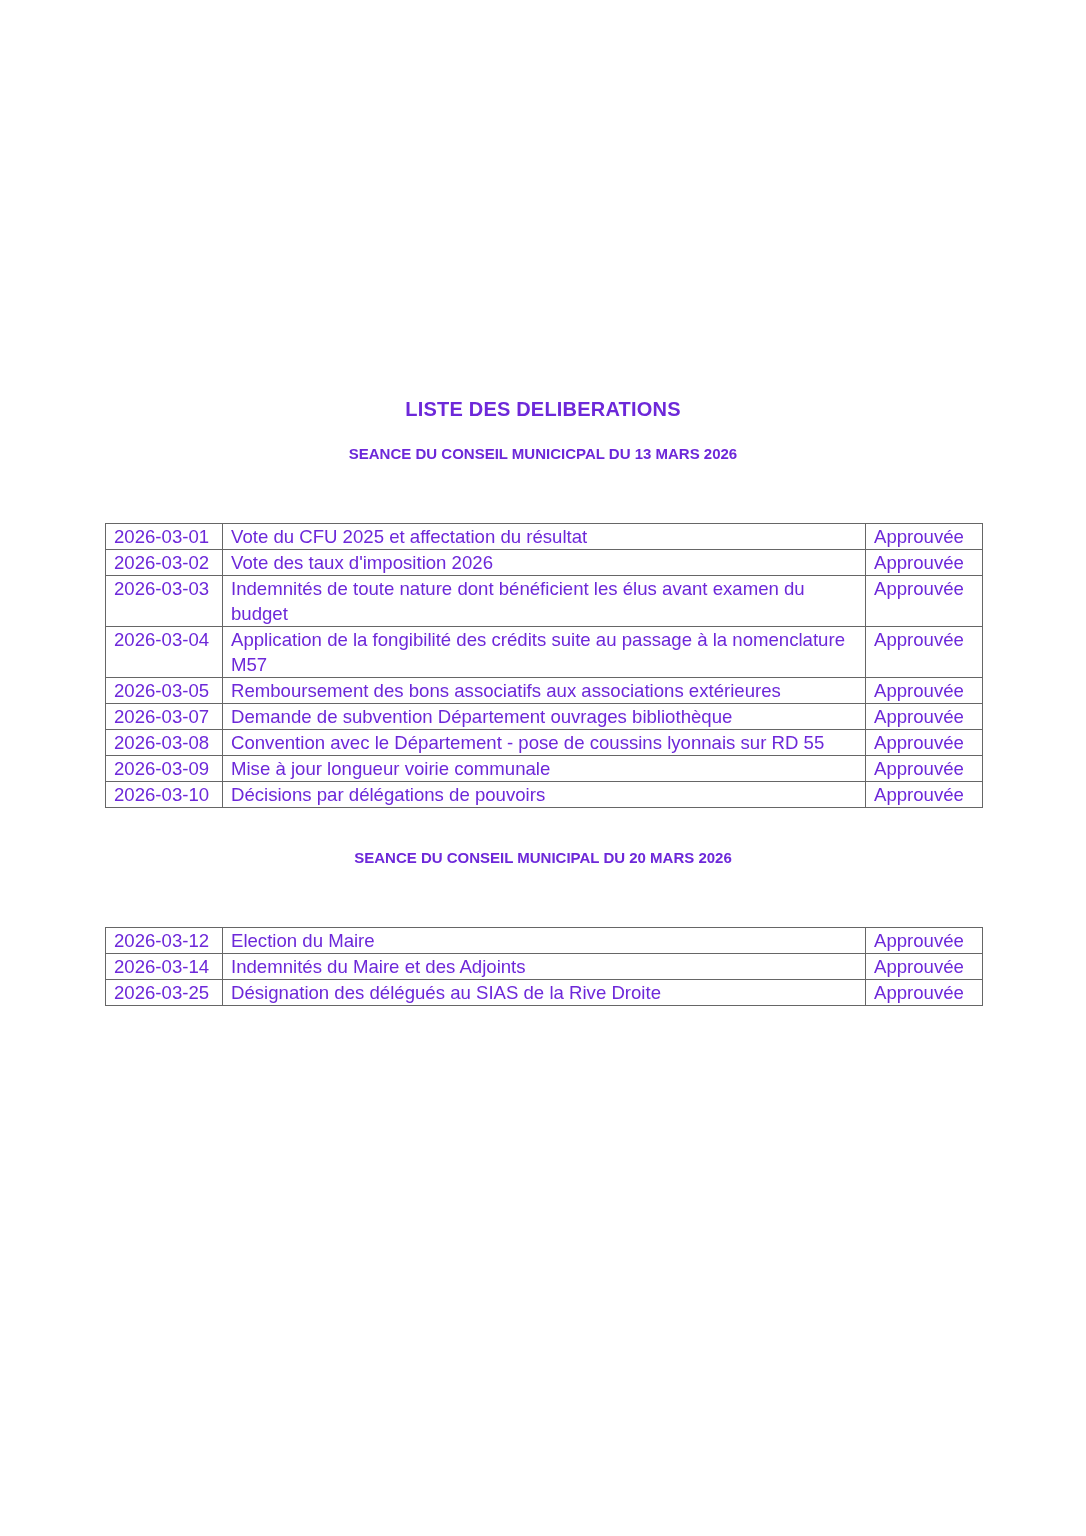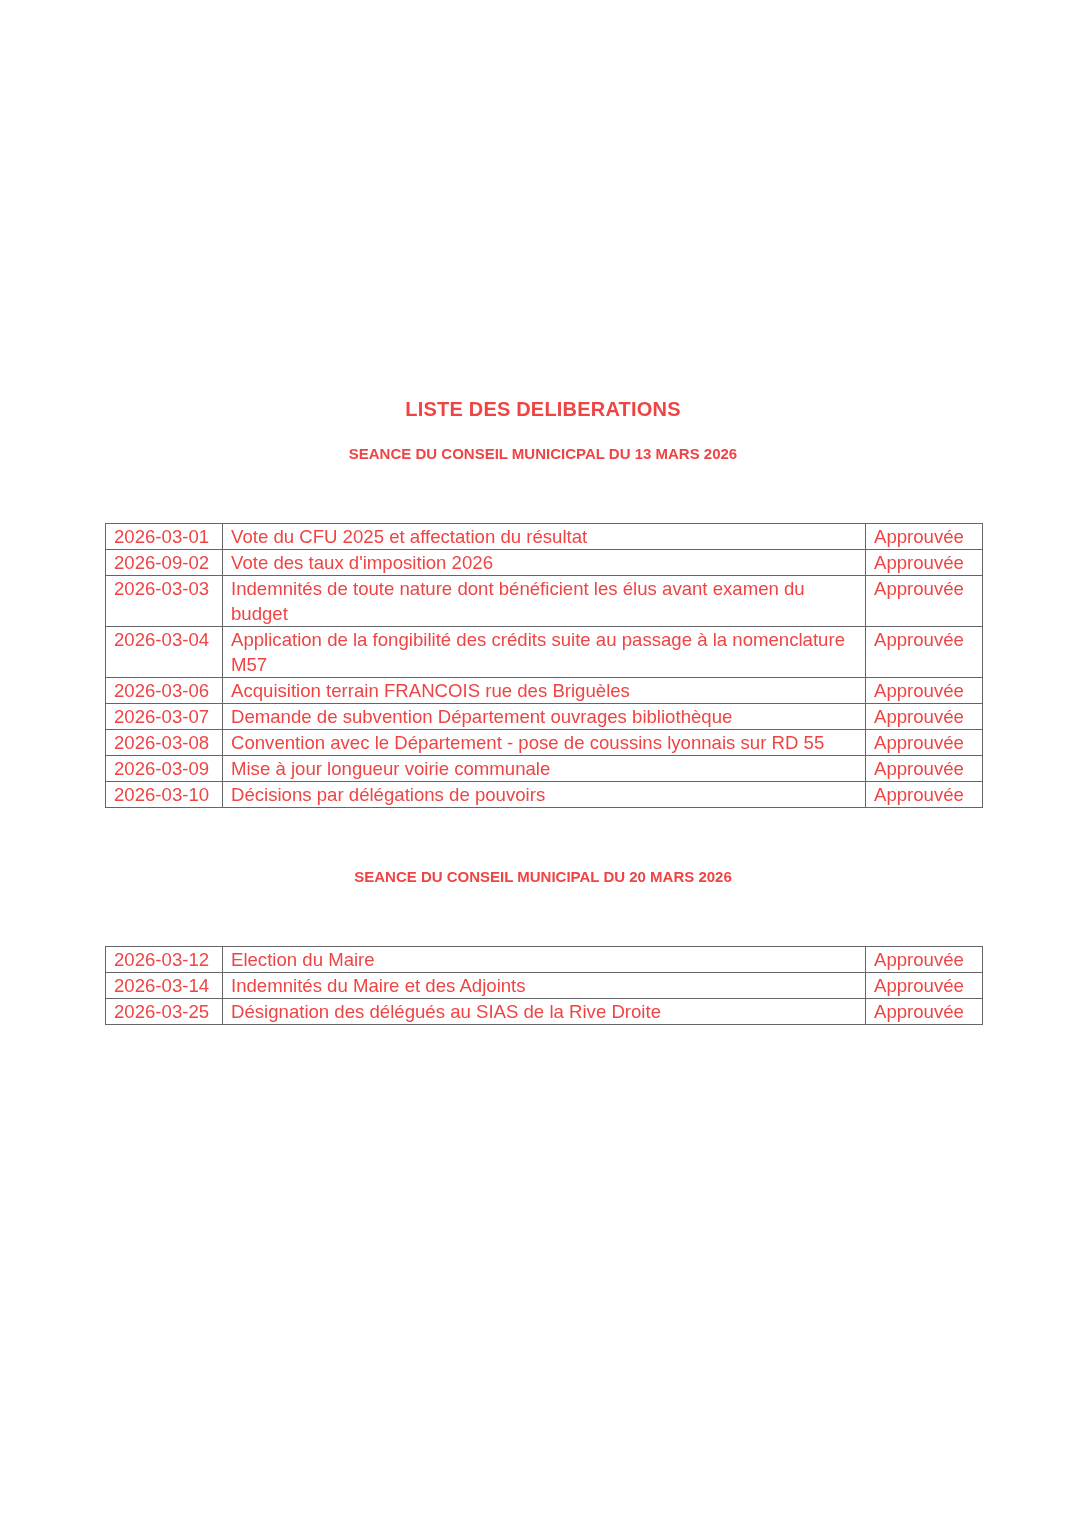--- a/index.html
+++ b/index.html
@@ -7,39 +7,39 @@
     padding: 0;
     background: #ffffff;
   }
   .page {
     position: relative;
     width: 1086px;
     height: 1536px;
     background: #ffffff;
     overflow: hidden;
     font-family: "Liberation Sans", sans-serif;
-    color: #ef4444;
+    color: #6d28d9;
   }
   .doc-title {
     margin: 396px 0 0 0;
     text-align: center;
     font-size: 20px;
     line-height: 26px;
     font-weight: bold;
     letter-spacing: 0.2px;
   }
   .section-heading {
     margin: 21px 0 0 0;
     text-align: center;
     font-size: 15px;
     line-height: 22px;
     font-weight: bold;
   }
   .section-heading.second {
-    margin-top: 58px;
+    margin-top: 39px;
   }
   table.delib-table {
     margin: 58px 14px 0 105px;
     width: 877px;
     table-layout: fixed;
     border-collapse: collapse;
   }
   table.delib-table td {
     border: 1px solid #666666;
     vertical-align: top;
@@ -66,37 +66,37 @@
         <col style="width:643px">
         <col style="width:117px">
       </colgroup>
       <tbody>
           <tr>
             <td class="col-num">2026-03-01</td>
             <td class="col-title">Vote du CFU 2025 et affectation du résultat</td>
             <td class="col-status">Approuvée</td>
           </tr>
           <tr>
-            <td class="col-num">2026-09-02</td>
+            <td class="col-num">2026-03-02</td>
             <td class="col-title">Vote des taux d'imposition 2026</td>
             <td class="col-status">Approuvée</td>
           </tr>
           <tr>
             <td class="col-num">2026-03-03</td>
             <td class="col-title">Indemnités de toute nature dont bénéficient les élus avant examen du budget</td>
             <td class="col-status">Approuvée</td>
           </tr>
           <tr>
             <td class="col-num">2026-03-04</td>
             <td class="col-title">Application de la fongibilité des crédits suite au passage à la nomenclature M57</td>
             <td class="col-status">Approuvée</td>
           </tr>
           <tr>
-            <td class="col-num">2026-03-06</td>
-            <td class="col-title">Acquisition terrain FRANCOIS rue des Briguèles</td>
+            <td class="col-num">2026-03-05</td>
+            <td class="col-title">Remboursement des bons associatifs aux associations extérieures</td>
             <td class="col-status">Approuvée</td>
           </tr>
           <tr>
             <td class="col-num">2026-03-07</td>
             <td class="col-title">Demande de subvention Département ouvrages bibliothèque</td>
             <td class="col-status">Approuvée</td>
           </tr>
           <tr>
             <td class="col-num">2026-03-08</td>
             <td class="col-title">Convention avec le Département - pose de coussins lyonnais sur RD 55</td>

